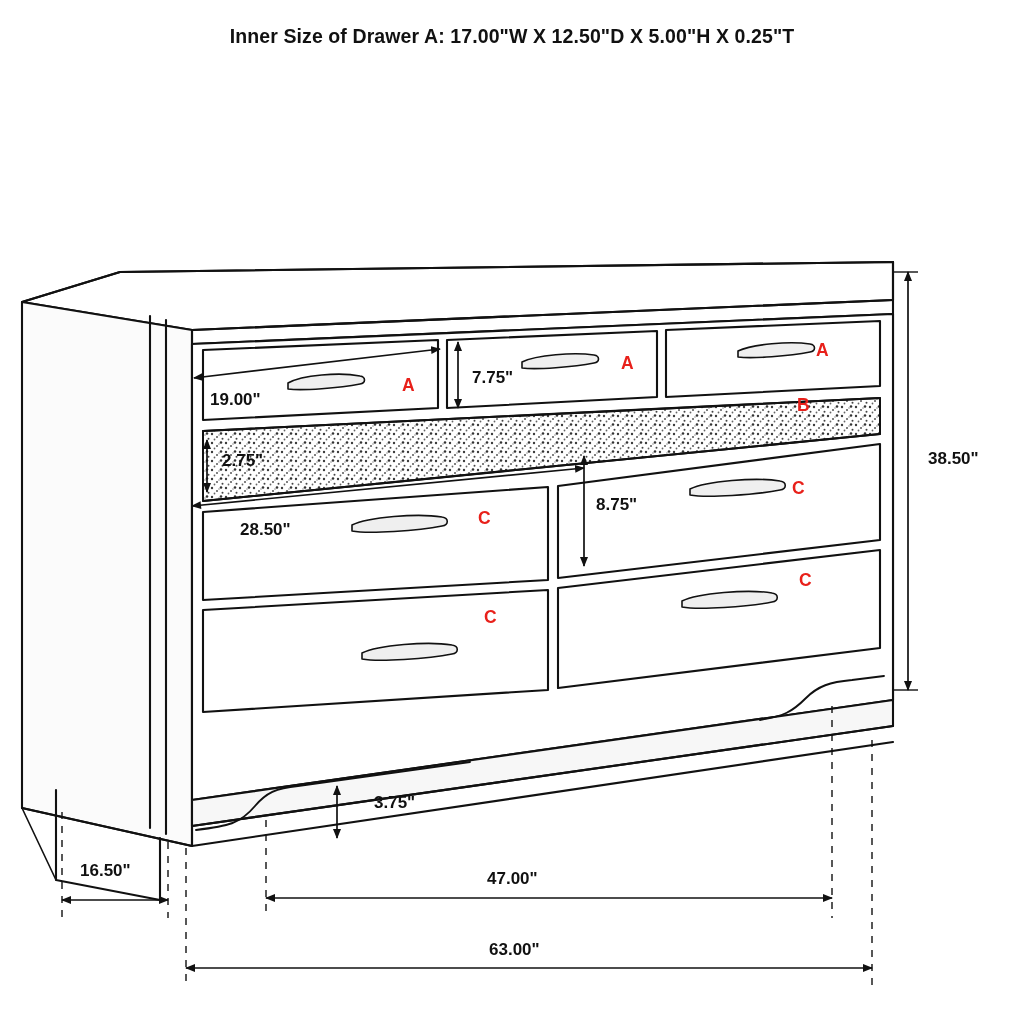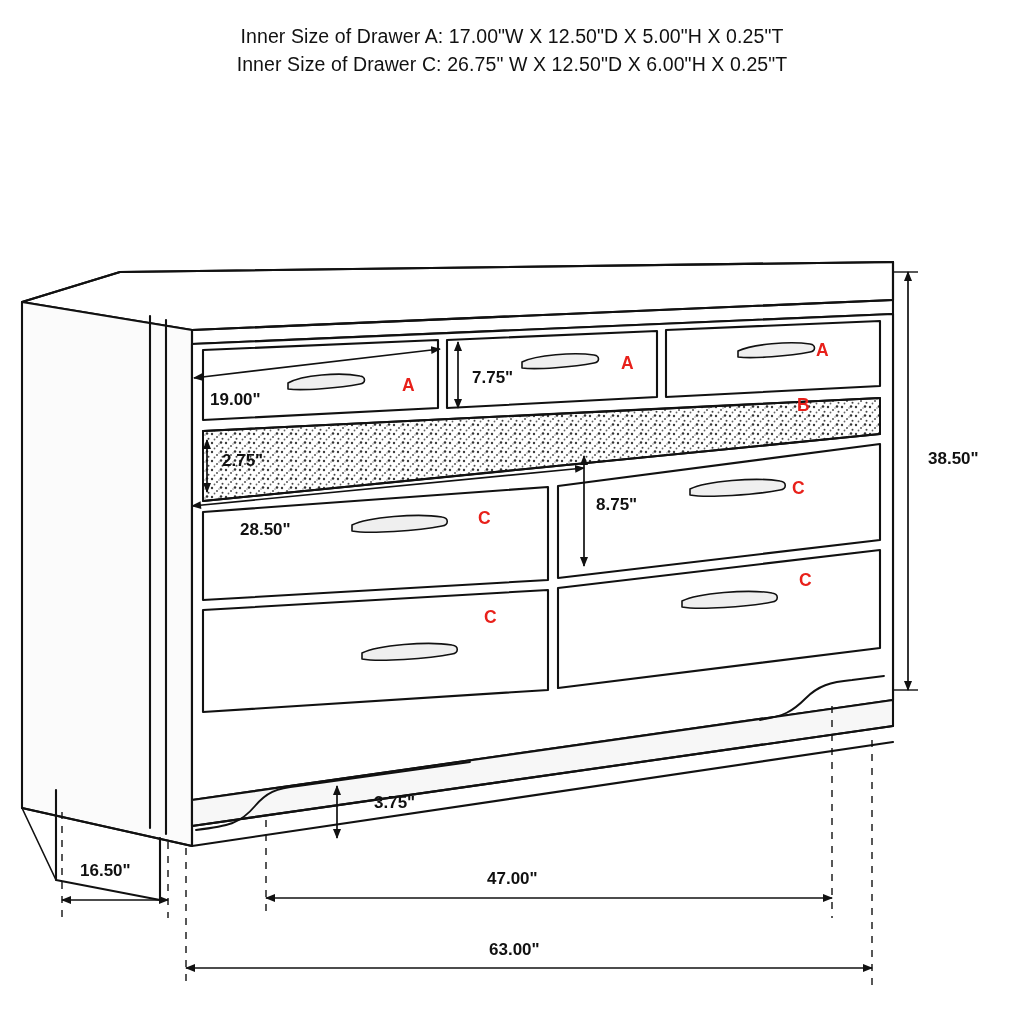--- a/index.html
+++ b/index.html
@@ -21,21 +21,21 @@
   }
   .spec-block {
     position: absolute;
     left: 0;
     top: 22px;
     width: 1024px;
     text-align: center;
   }
   .spec-line {
     font-size: 19.5px;
-    font-weight: normal;
+    font-weight: bold;
     color: #111111;
     letter-spacing: 0.1px;
     line-height: 28px;
     white-space: nowrap;
   }
   svg.diagram {
     position: absolute;
     left: 0;
     top: 0;
     width: 1024px;
@@ -56,21 +56,20 @@
     white-space: nowrap;
   }
 </style>
 </head>
 <body>
 
 <div id="stage">
 
   <div class="spec-block">
     <div class="spec-line">Inner Size of Drawer A: 17.00"W X 12.50"D X 5.00"H X 0.25"T</div>
-    <div class="spec-line">Inner Size of Drawer C: 26.75" W X 12.50"D X 6.00"H X 0.25"T</div>
   </div>
 
   <svg class="diagram" viewBox="0 0 1024 1024">
     <defs>
       <pattern id="speckle" width="14" height="9" patternUnits="userSpaceOnUse">
         <rect width="14" height="9" fill="#ffffff"></rect>
         <circle cx="2" cy="2" r="1.2" fill="#3a3a3a"></circle>
         <circle cx="7" cy="5" r="1.0" fill="#555555"></circle>
         <circle cx="11" cy="1.5" r="1.3" fill="#333333"></circle>
         <circle cx="4.5" cy="7.5" r="0.9" fill="#666666"></circle>

